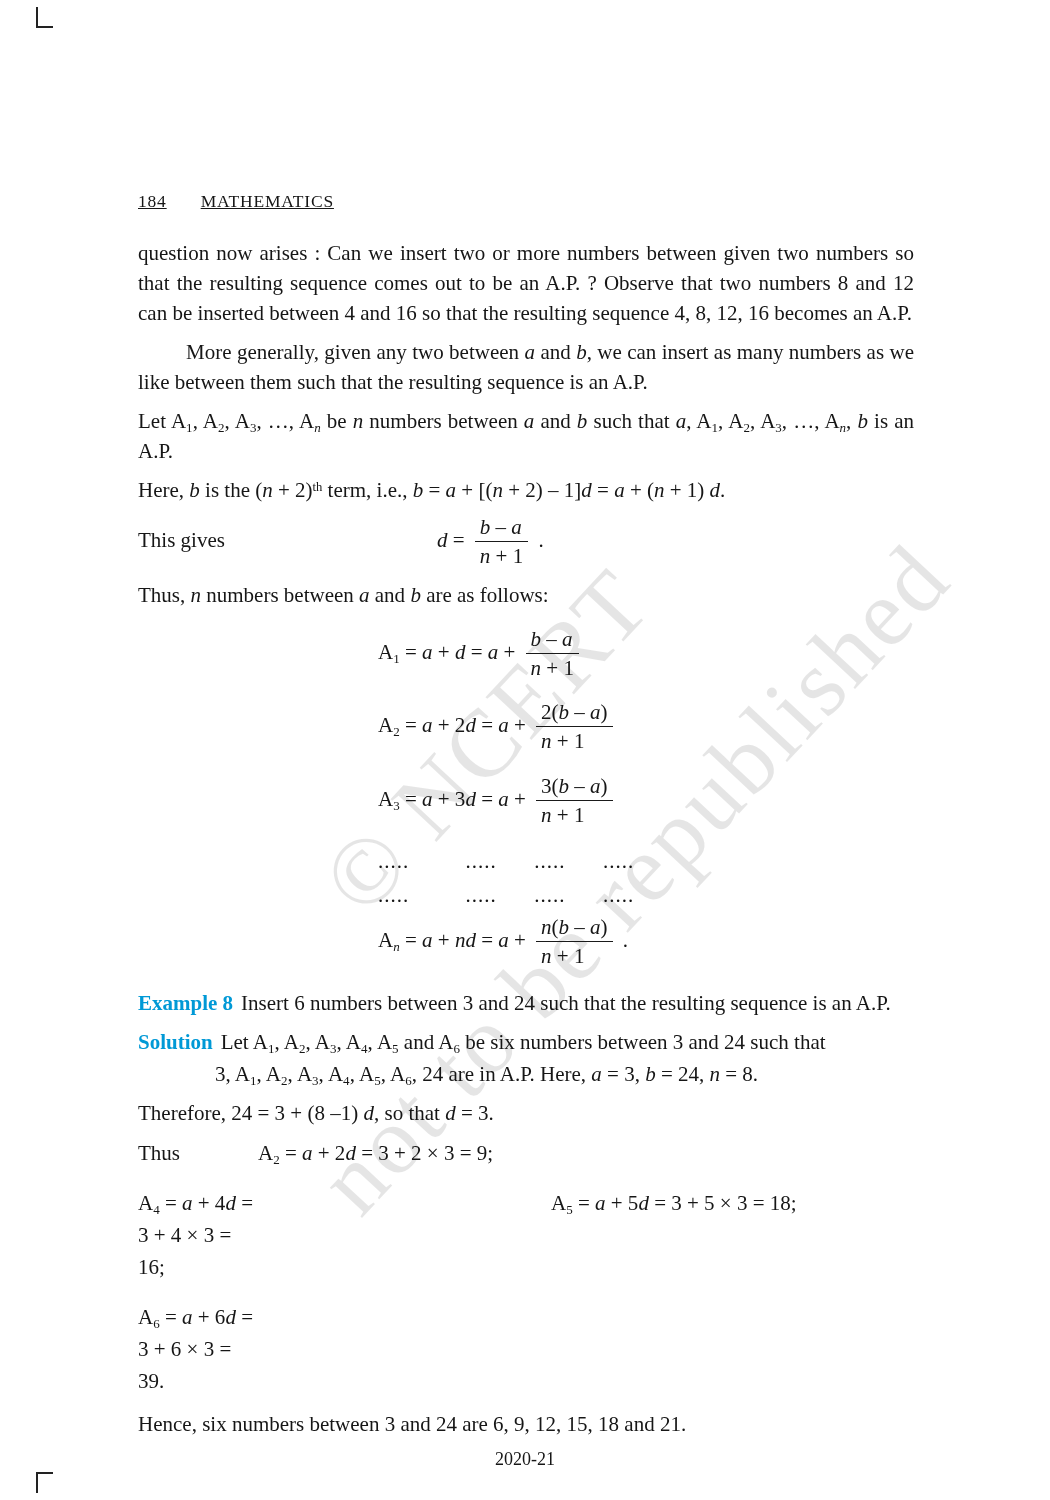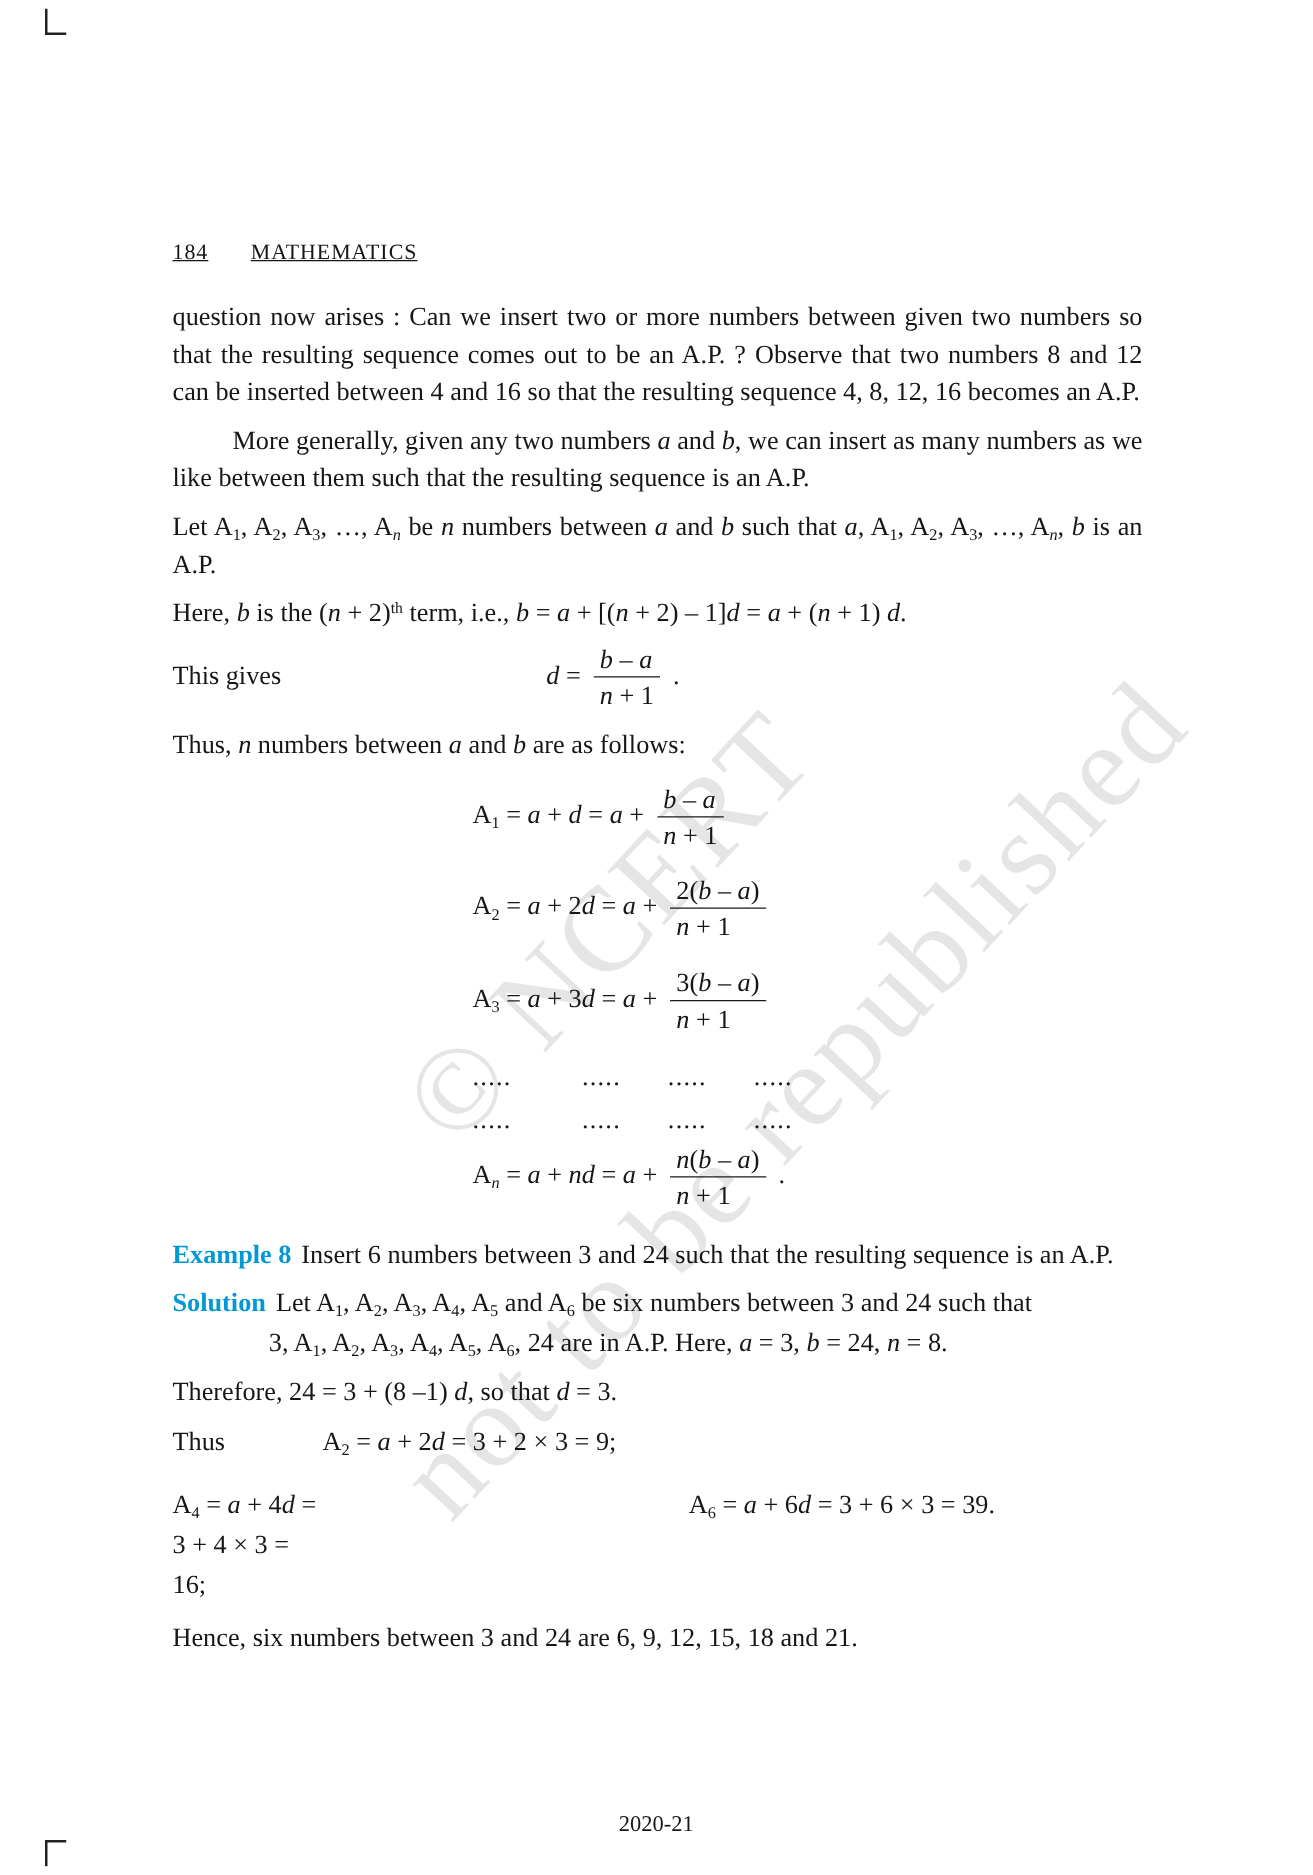--- a/index.html
+++ b/index.html
@@ -62,21 +62,21 @@
 
   <div class="content">
 
     <div class="header">
       <span class="pgnum">184</span>
       <span>MATHEMATICS</span>
     </div>
 
     <p class="para just"><span>question now arises : Can we insert two or more numbers between given two numbers so that the resulting sequence comes out to be an A.P. ? Observe that two numbers 8 and 12 can be inserted between 4 and 16 so that the resulting sequence 4, 8, 12, 16 becomes an A.P.</span></p>
 
-    <p class="para just indent"><span>More generally, given any two numbers </span><span class="it">a</span><span> and </span><span class="it">b</span><span>, we can insert as many numbers as we like between them such that the resulting sequence is an A.P.</span></p>
+    <p class="para just indent"><span>More generally, given any two between </span><span class="it">a</span><span> and </span><span class="it">b</span><span>, we can insert as many numbers as we like between them such that the resulting sequence is an A.P.</span></p>
 
     <p class="para just"><span>Let A</span><sub>1</sub><span>, A</span><sub>2</sub><span>, A</span><sub>3</sub><span>, …, A</span><sub class="it">n</sub><span> be </span><span class="it">n</span><span> numbers between </span><span class="it">a</span><span> and </span><span class="it">b</span><span> such that  </span><span class="it">a</span><span>, A</span><sub>1</sub><span>, A</span><sub>2</sub><span>, A</span><sub>3</sub><span>, …, A</span><sub class="it">n</sub><span>, </span><span class="it">b</span><span> is an A.P.</span></p>
 
     <p class="para"><span>Here, </span><span class="it">b</span><span> is the (</span><span class="it">n</span><span> + 2)</span><sup>th</sup><span> term, i.e.,  </span><span class="it">b</span><span> = </span><span class="it">a</span><span> + [(</span><span class="it">n</span><span> + 2) – 1]</span><span class="it">d</span><span>  = </span><span class="it">a</span><span> + (</span><span class="it">n</span><span> + 1) </span><span class="it">d</span><span>.</span></p>
 
     <div class="gives-row">
       <span class="gives-label">This gives</span><span><span class="it">d</span><span> = </span><span class="frac"><span class="num"><span class="it">b</span><span> – </span><span class="it">a</span></span><span class="den"><span class="it">n</span><span> + 1</span></span></span><span> .</span></span>
     </div>
 
     <p class="para"><span>Thus, </span><span class="it">n</span><span> numbers between </span><span class="it">a</span><span> and </span><span class="it">b</span><span> are as follows:</span></p>
@@ -95,20 +95,21 @@
     <p class="para"><span class="blue">Solution</span><span><span>Let A</span><sub>1</sub><span>, A</span><sub>2</sub><span>, A</span><sub>3</sub><span>, A</span><sub>4</sub><span>, A</span><sub>5</sub><span> and A</span><sub>6</sub><span> be six numbers between 3 and 24 such that</span></span><span class="sol-line2"><span>3, A</span><sub>1</sub><span>, A</span><sub>2</sub><span>, A</span><sub>3</sub><span>, A</span><sub>4</sub><span>, A</span><sub>5</sub><span>, A</span><sub>6</sub><span>, 24 are in A.P.  Here, </span><span class="it">a</span><span> = 3, </span><span class="it">b</span><span> = 24, </span><span class="it">n</span><span> = 8.</span></span></p>
 
     <p class="para"><span>Therefore, 24 = 3 + (8 –1) </span><span class="it">d</span><span>, so that  </span><span class="it">d</span><span> = 3.</span></p>
 
     <div class="thus-grid">
       <span>Thus</span>
       <span><span>A</span><sub>2</sub><span> = </span><span class="it">a</span><span> + 2</span><span class="it">d</span><span> = 3 + 2 × 3 = 9;</span></span>
       <span></span>
       <span><span>A</span><sub>4</sub><span> = </span><span class="it">a</span><span> + 4</span><span class="it">d</span><span> = 3 + 4 × 3 = 16;</span></span>
       <span></span>
+      <span><span>A</span><sub>5</sub><span> = </span><span class="it">a</span><span> + 5</span><span class="it">d</span><span> = 3 + 5 × 3 = 18;</span></span>
       <span><span>A</span><sub>6</sub><span> = </span><span class="it">a</span><span> + 6</span><span class="it">d</span><span> = 3 + 6 × 3 = 39.</span></span>
     </div>
 
     <p class="para hence"><span>Hence, six numbers between 3 and 24 are 6, 9, 12, 15, 18 and 21.</span></p>
 
   </div>
 
   <div class="footer">2020-21</div>
 
 </div>

